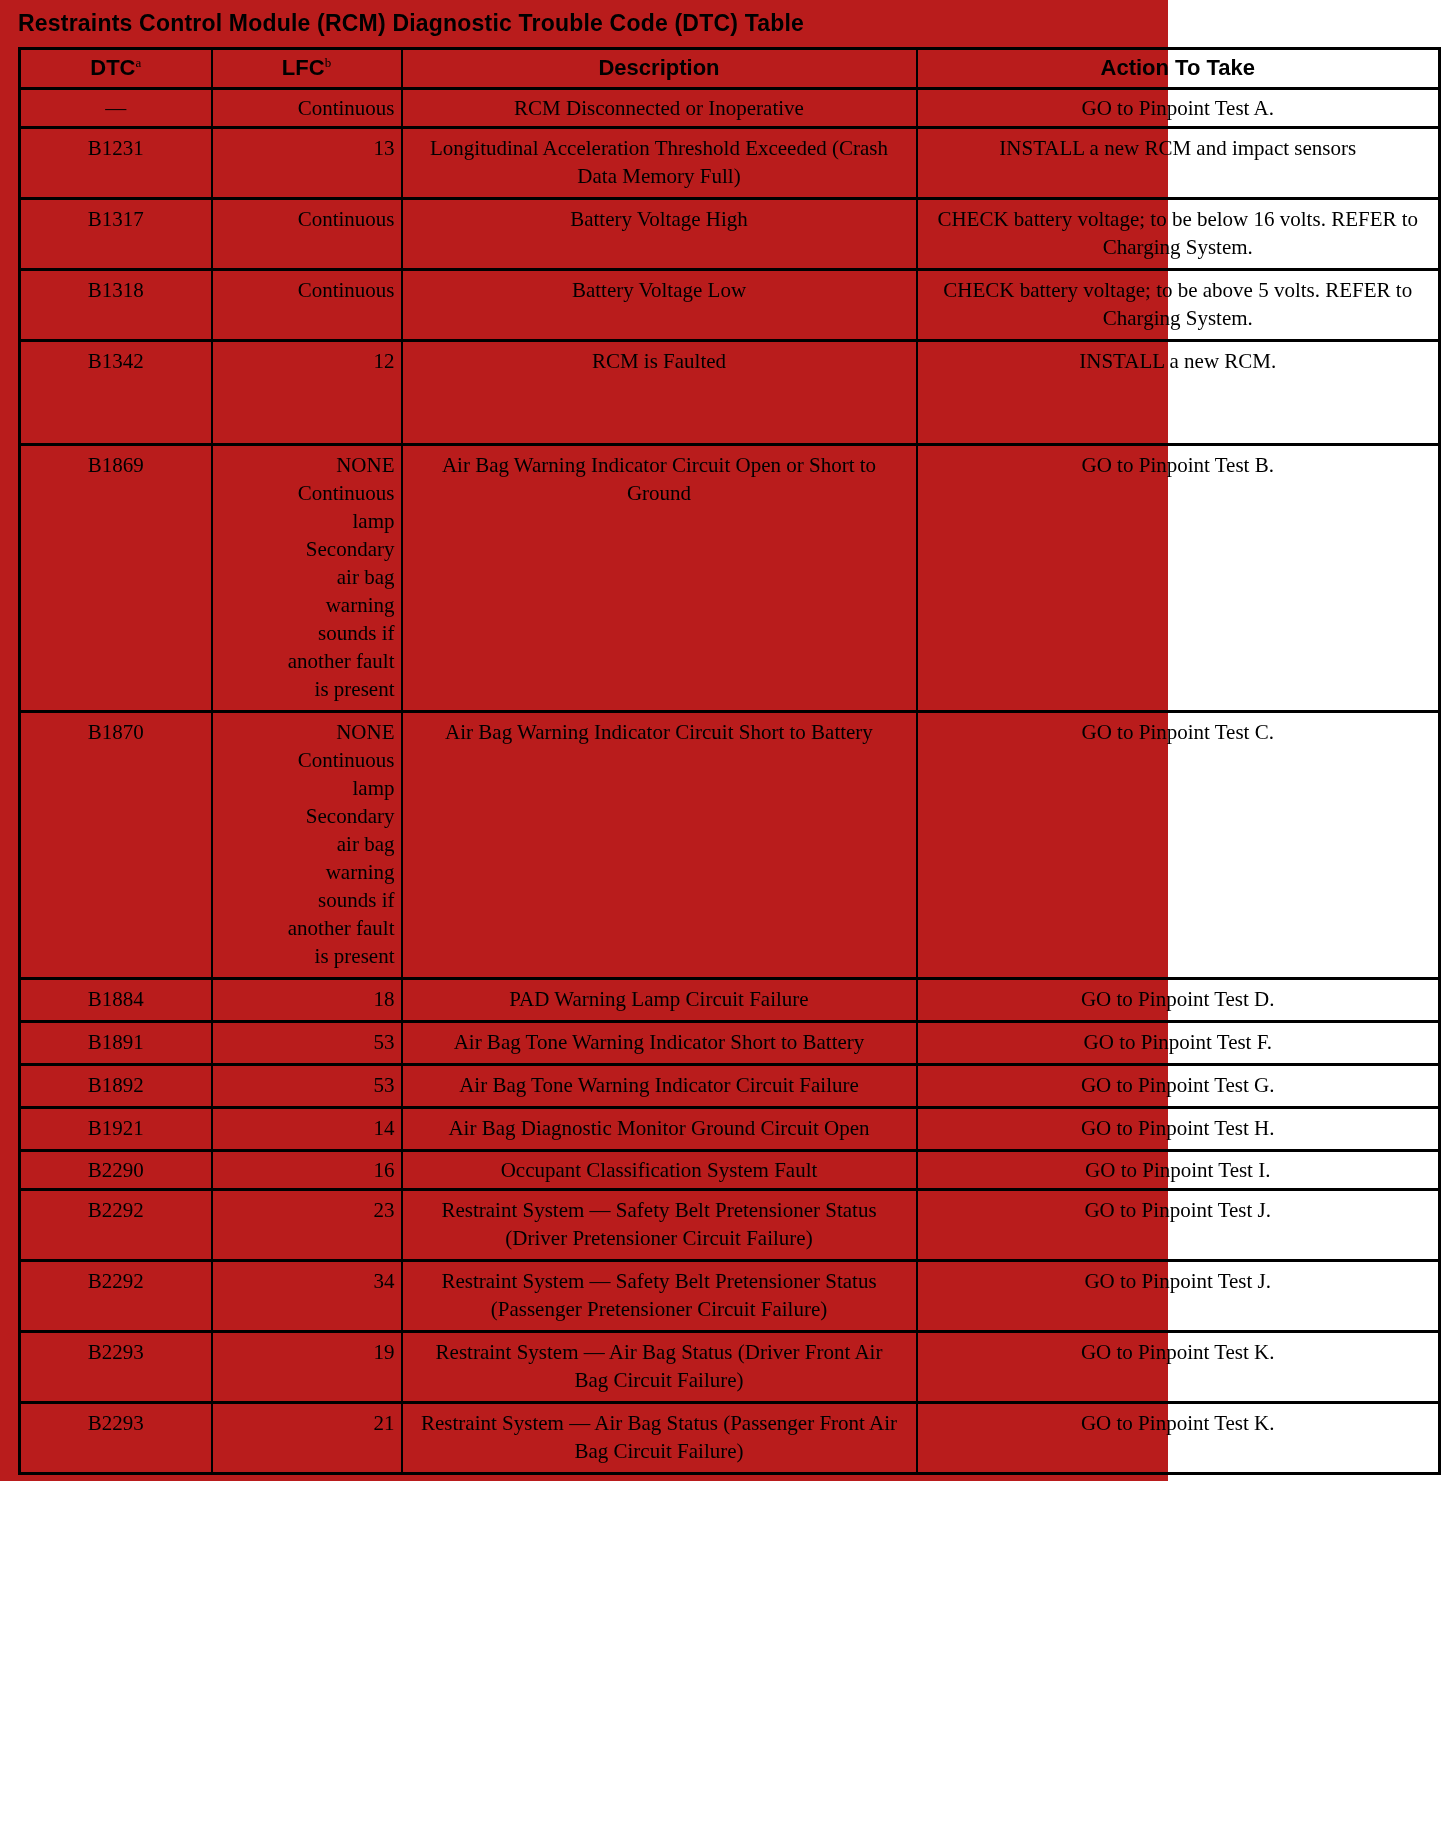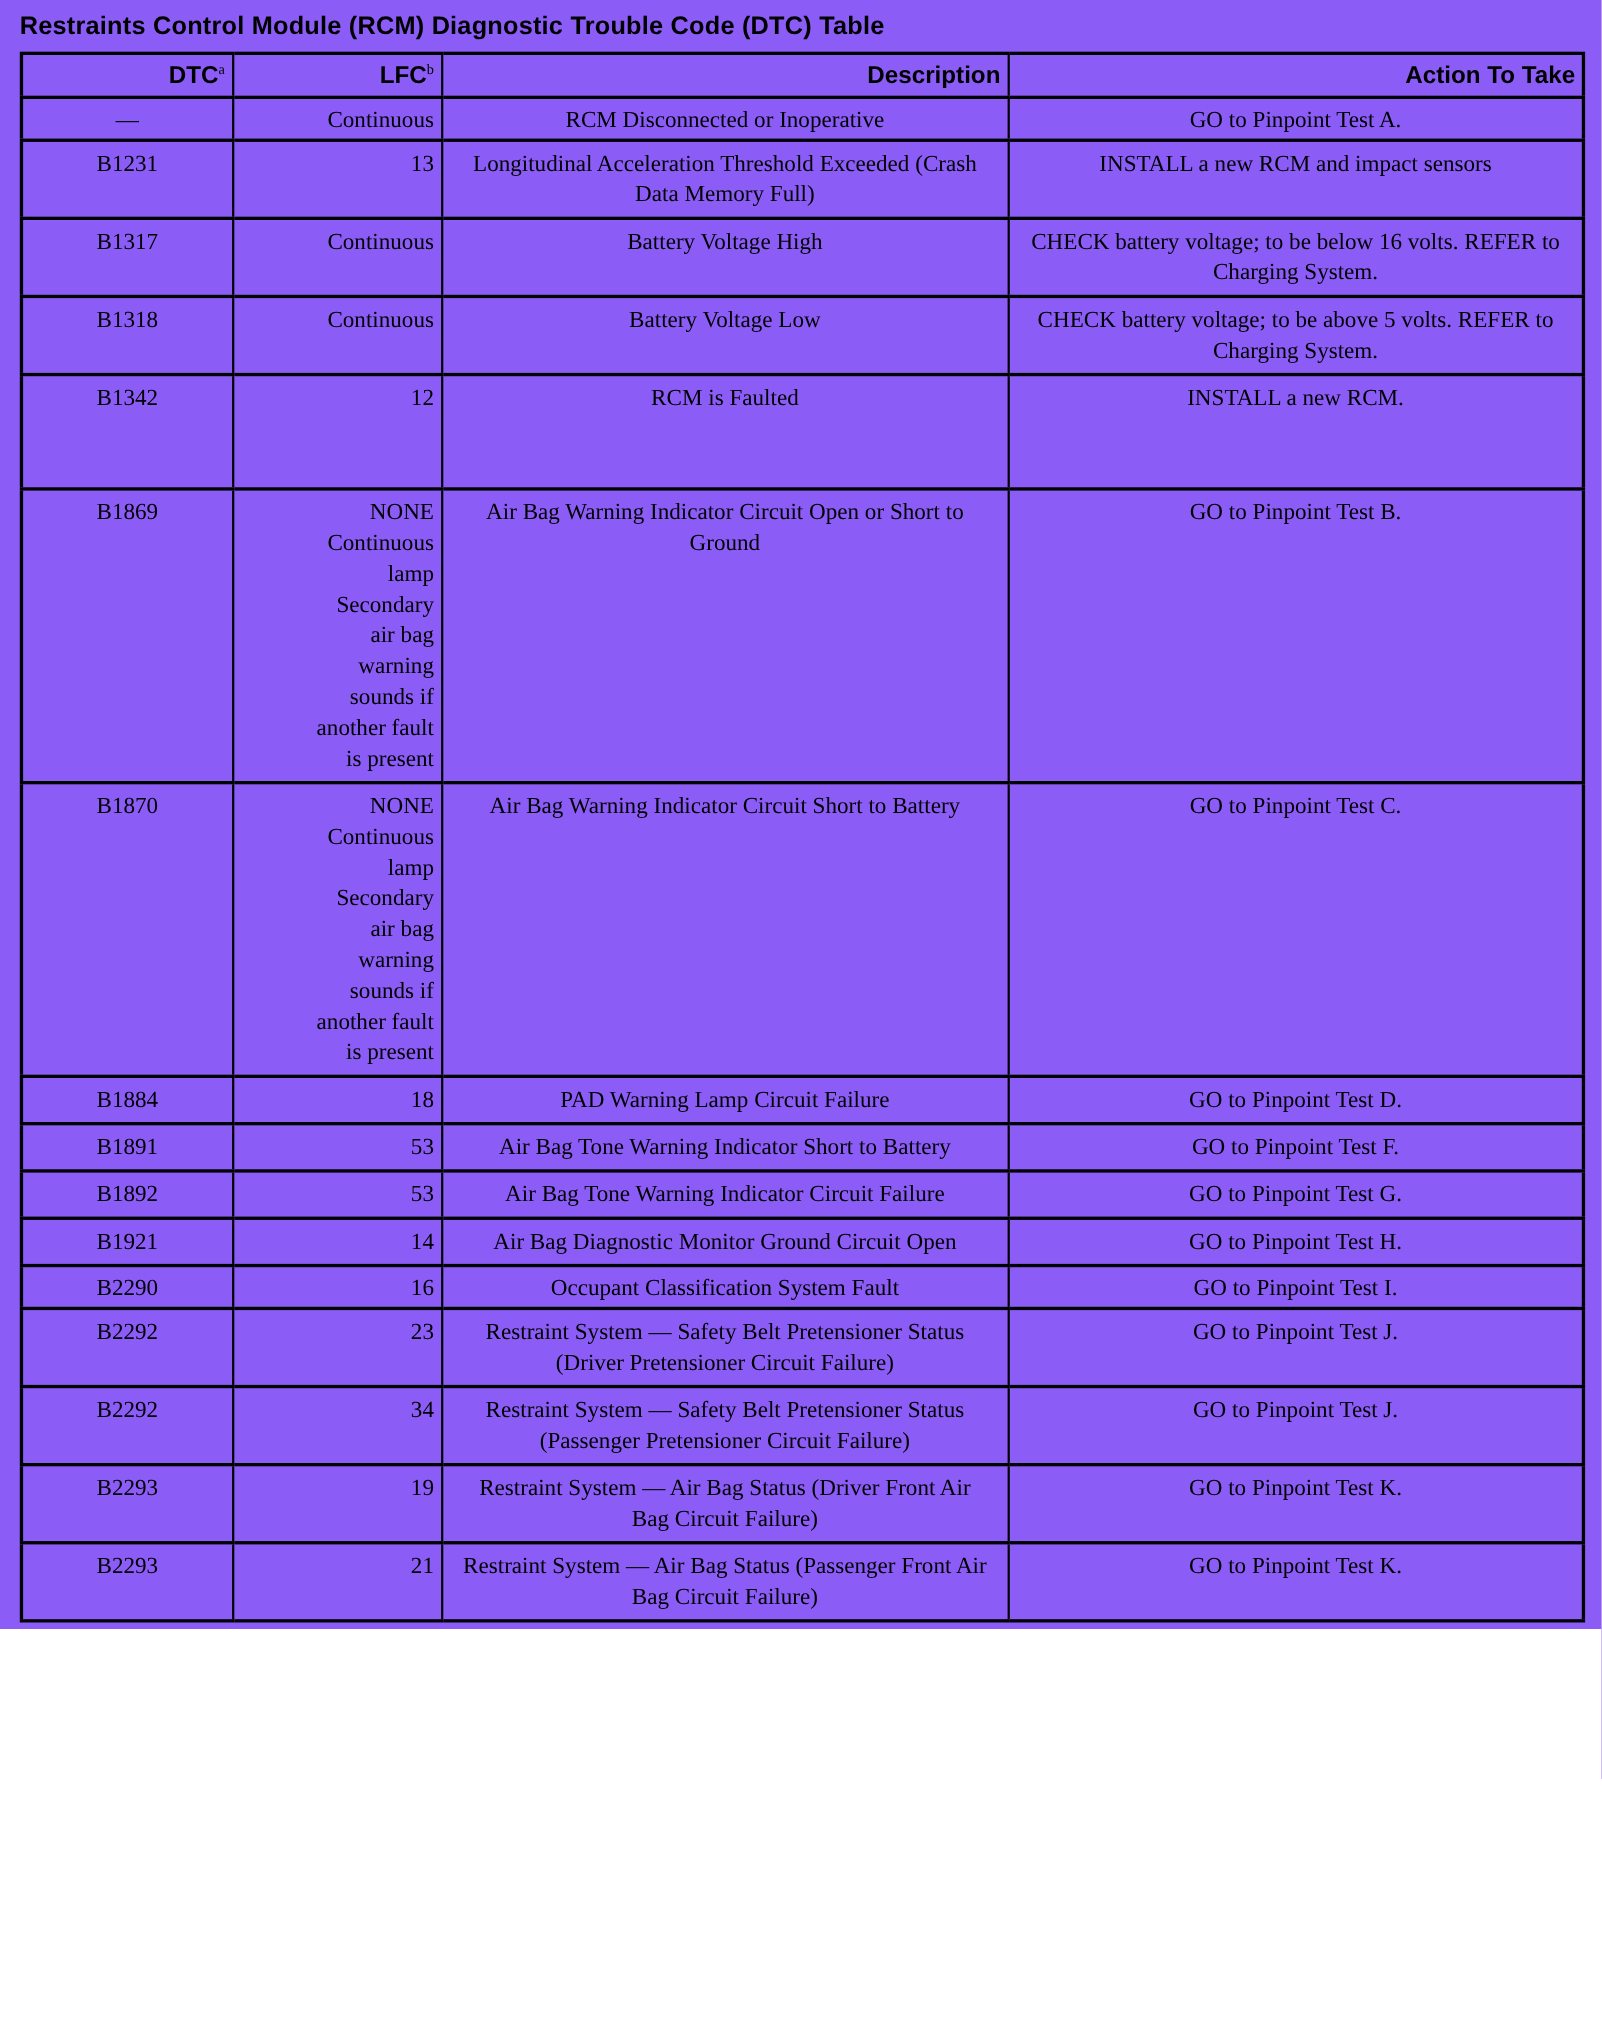--- a/index.html
+++ b/index.html
@@ -2,24 +2,24 @@
 <html><head>
 <meta charset="utf-8">
 <style>
   html, body {
     margin: 0;
     padding: 0;
     background: #ffffff;
     color: #000000;
   }
   .page {
-    width: 1456px;
+    width: 1168px;
     box-sizing: border-box;
     padding: 10px 30px 6px 18px;
-    background: #8b5cf6;
+    background: #b91c1c;
   }
   .doc-title {
     font-family: "Liberation Sans", sans-serif;
     font-weight: bold;
     font-size: 23px;
     margin: 0 0 10px 0;
     letter-spacing: 0.2px;
   }
   table.dtc-table {
     border-collapse: collapse;
@@ -32,21 +32,21 @@
     border-right: 2px solid #000;
     border-top: 3px solid #000;
     border-bottom: 3px solid #000;
     vertical-align: top;
     box-sizing: border-box;
   }
   .dtc-table th {
     font-family: "Liberation Sans", sans-serif;
     font-weight: bold;
     font-size: 22px;
-    text-align: right;
+    text-align: center;
     padding: 5px 6px 6px 6px;
   }
   .dtc-table th sup {
     font-size: 13px;
     font-family: "Liberation Serif", serif;
     font-weight: normal;
   }
   .dtc-table td {
     font-family: "Liberation Serif", serif;
     font-size: 21px;

